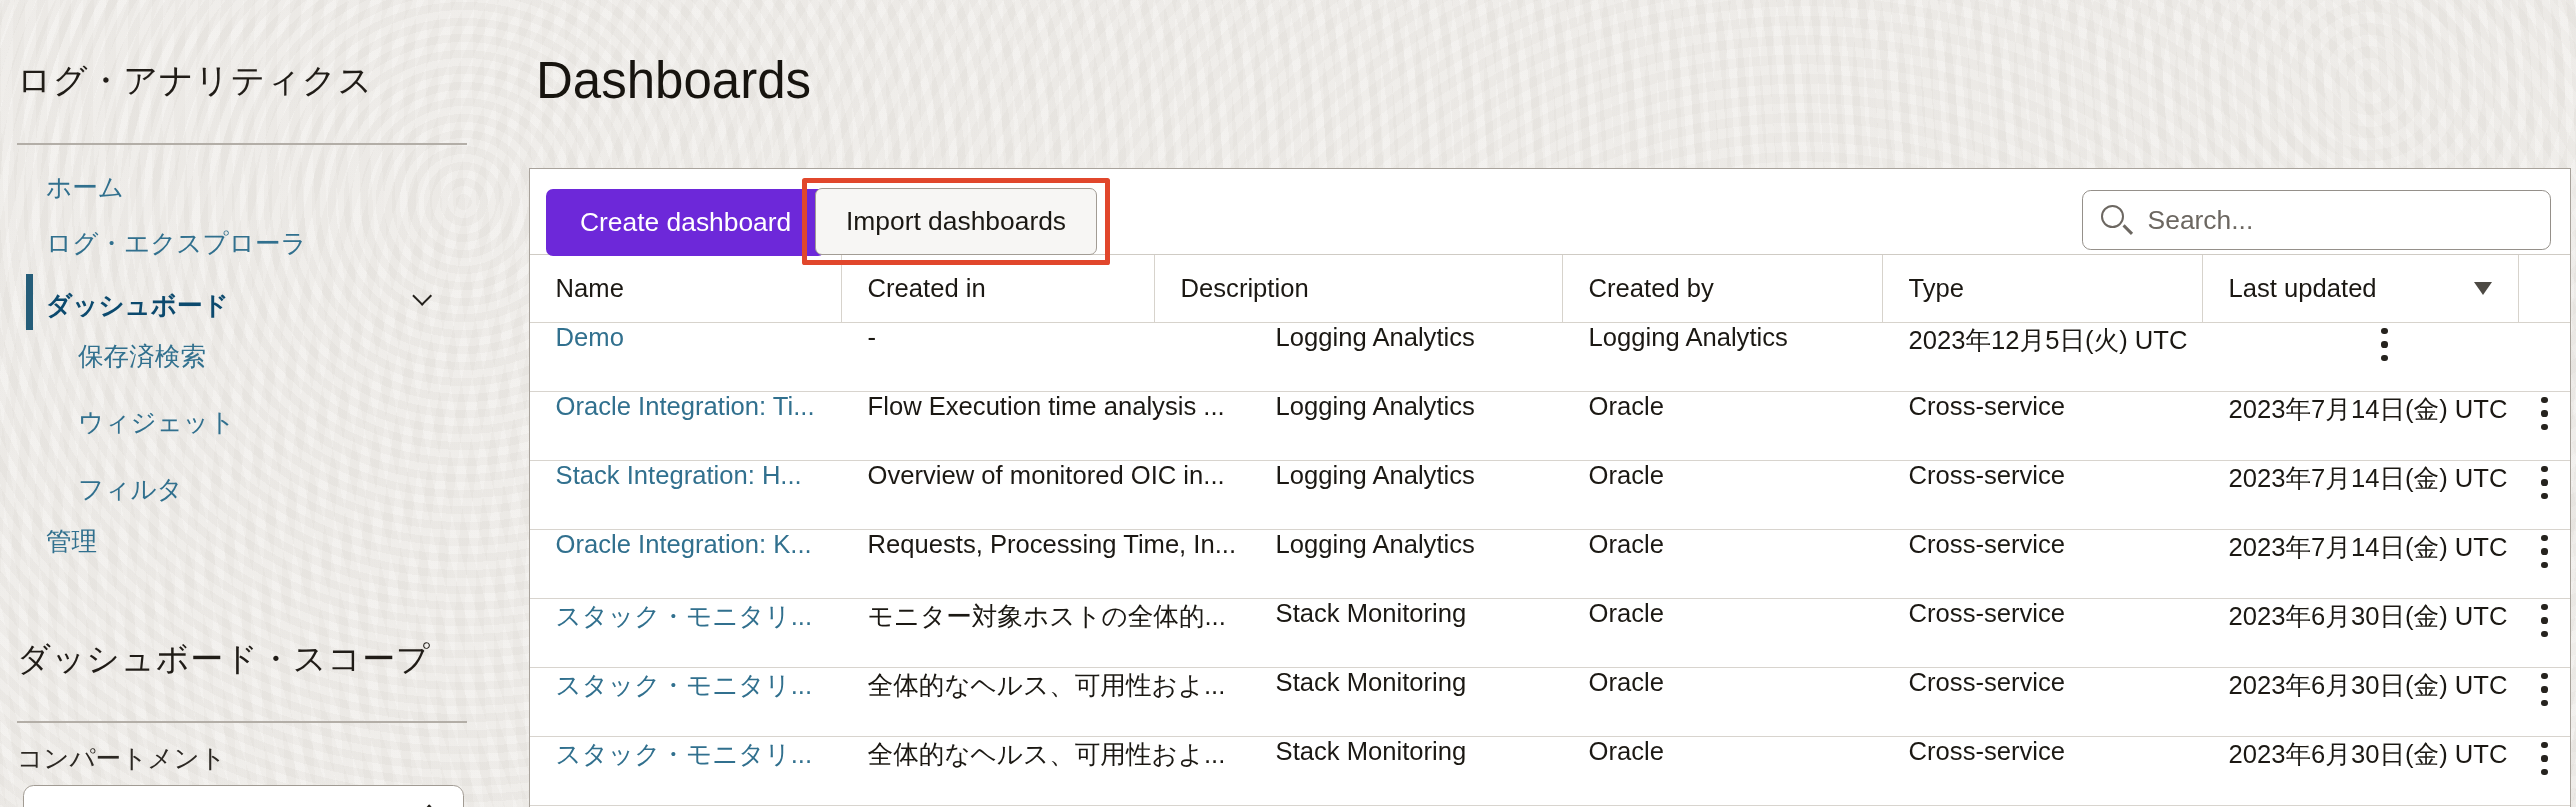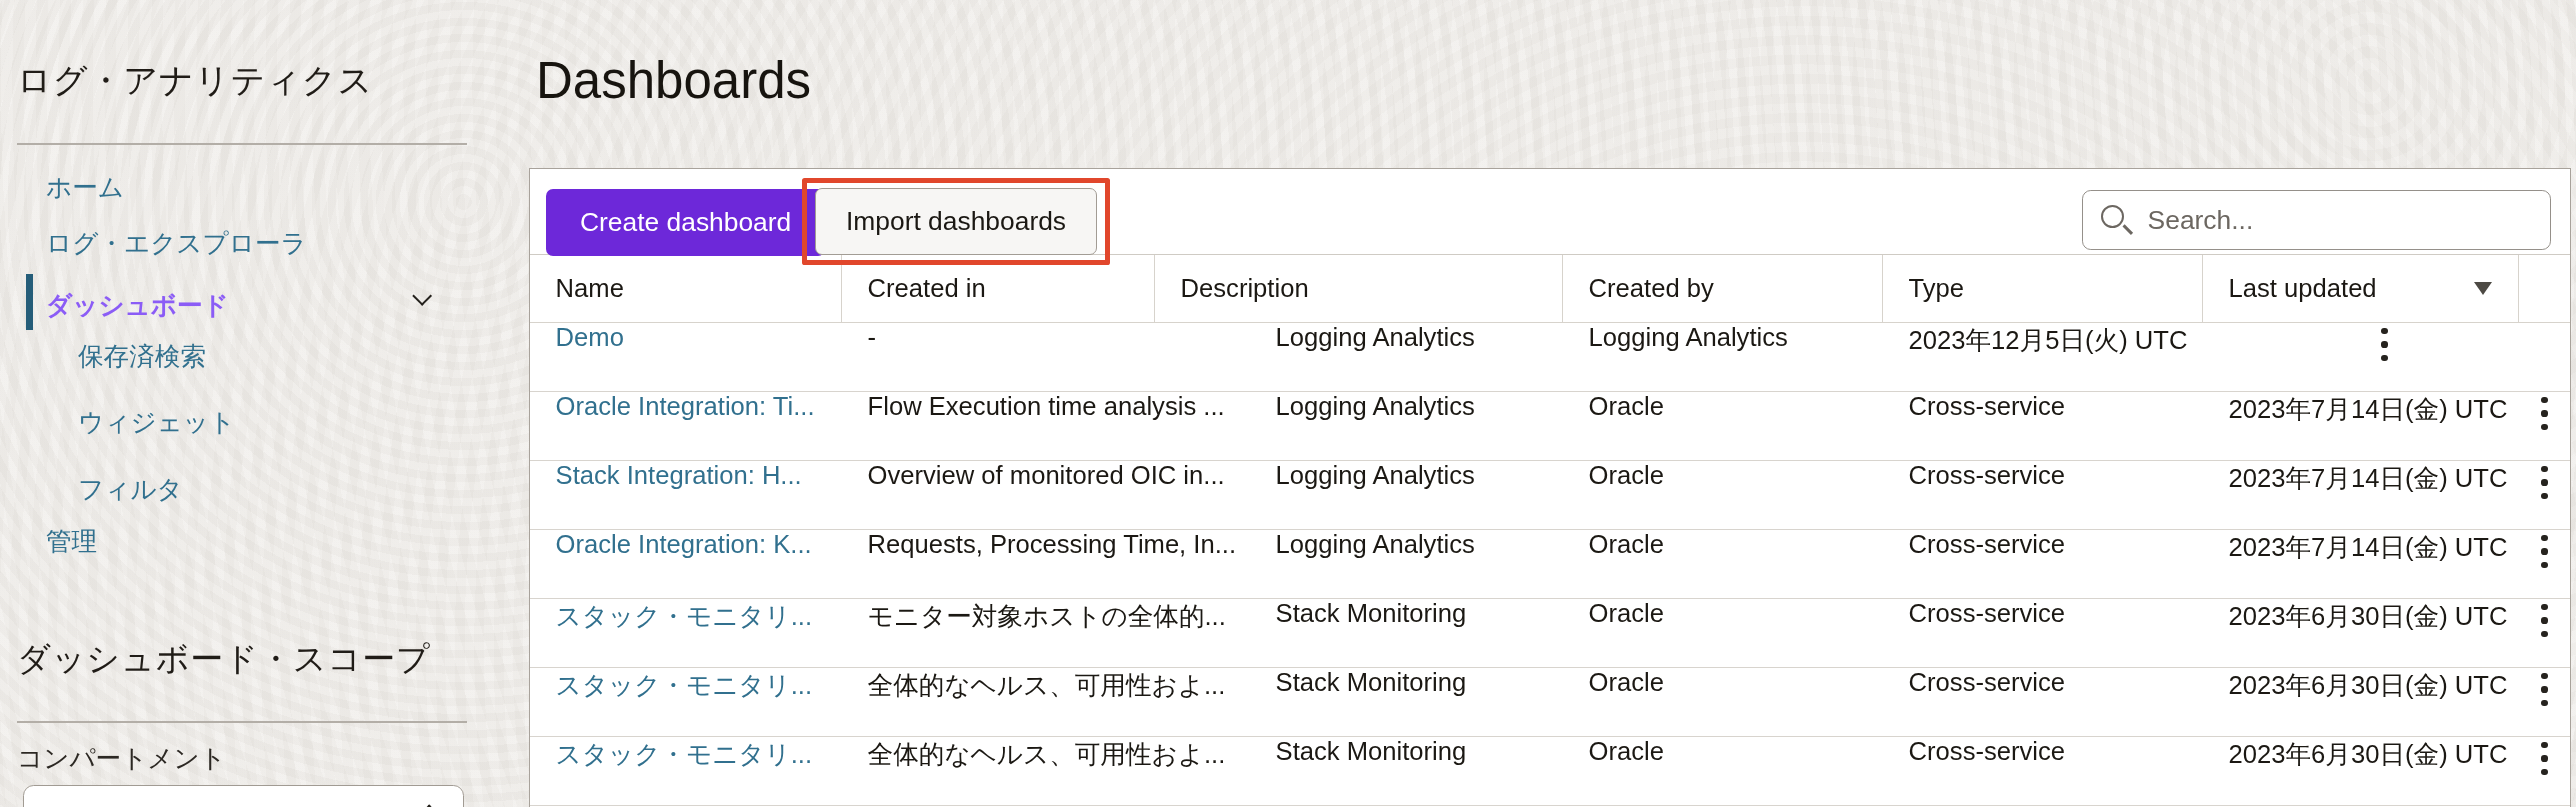--- a/index.html
+++ b/index.html
@@ -16,21 +16,21 @@
   }
 
   
   .sb-title { position:absolute; left:17px; top:58px; font-size:34px; color:#201c17; letter-spacing:0.9px; }
   .sb-rule  { position:absolute; height:1.8px; background:#b3aea7; }
   .rule1 { left:17px; top:143px; width:450px; }
   .rule2 { left:17px; top:721px; width:450px; }
   .nav-link { position:absolute; font-size:25.6px; color:#31708e; text-decoration:none; cursor:pointer; white-space:nowrap; }
   .nav-home      { left:46px; top:170px; }
   .nav-explorer  { left:46px; top:226px; }
-  .nav-dash      { left:46px; top:288px; font-weight:bold; color:#8b5cf6; }
+  .nav-dash      { left:46px; top:288px; font-weight:bold; color:#0c4a6e; }
   .nav-saved     { left:78px; top:339px; }
   .nav-widget    { left:78px; top:405px; }
   .nav-filter    { left:78px; top:472px; }
   .nav-admin     { left:46px; top:524px; }
   .active-bar { position:absolute; left:26.4px; top:274px; width:7px; height:56px; background:#255d79; }
   .chev { position:absolute; width:19.4px; height:19.4px; }
   .chev::before { content:""; position:absolute; left:1.8px; top:1.8px; width:12.3px; height:12.3px;
     border-right:2.6px solid #24211c; border-bottom:2.6px solid #24211c; }
   .chev-down { left:413px; top:287px; }
   .chev-down::before { transform:rotate(45deg); }

